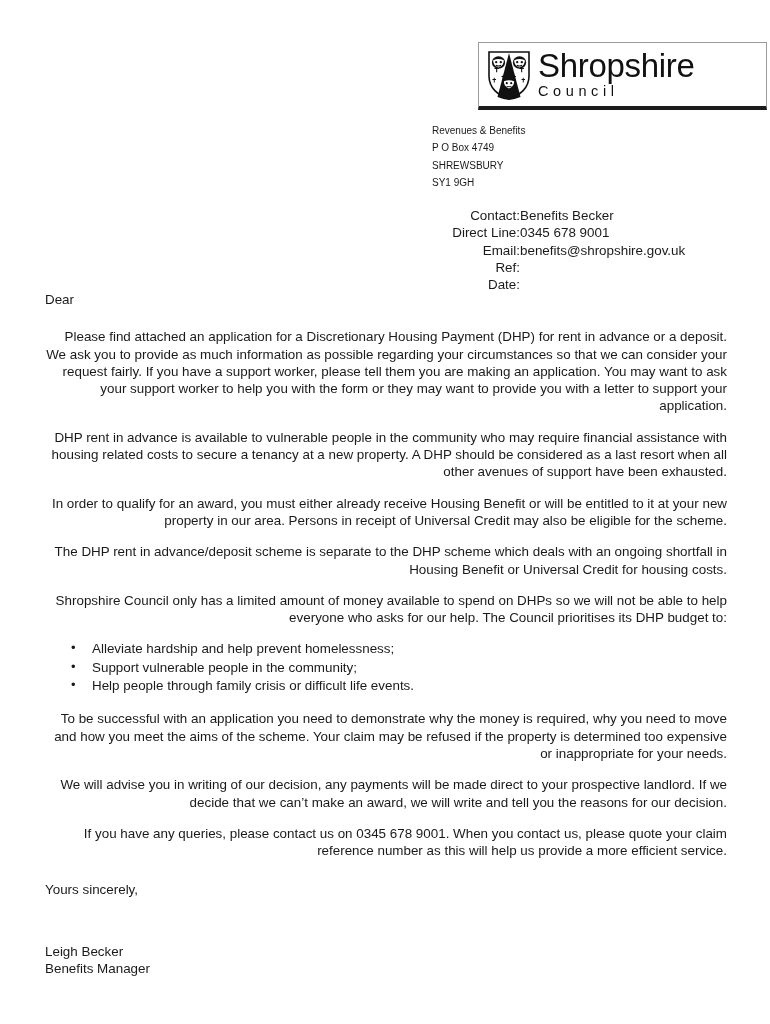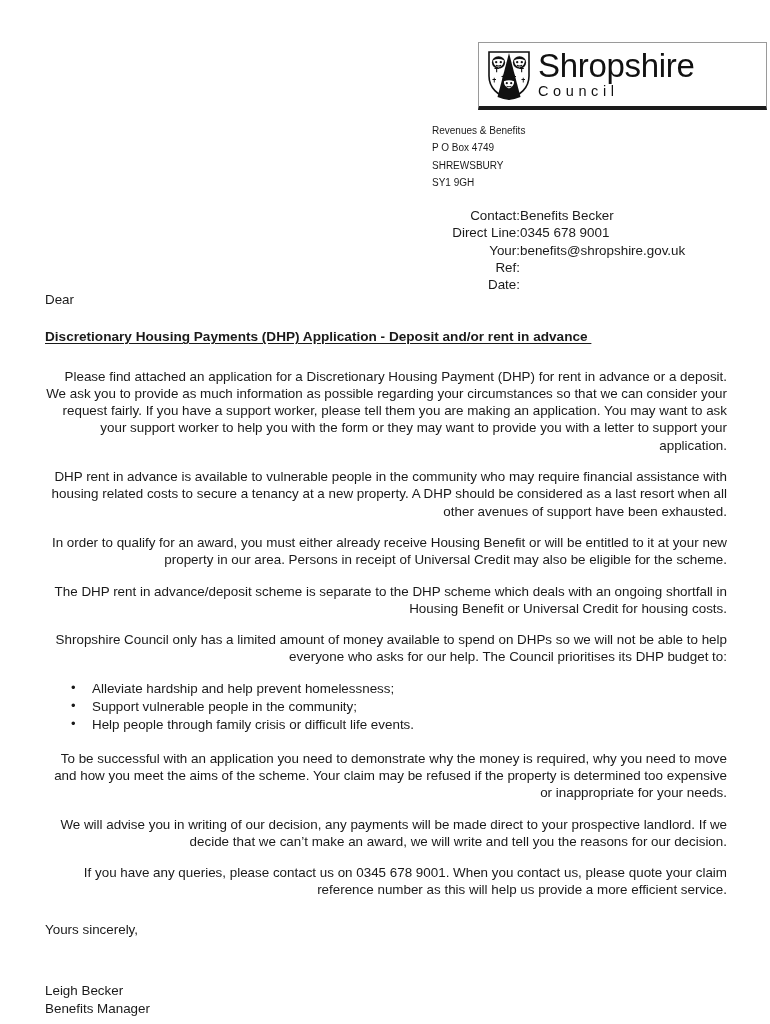--- a/index.html
+++ b/index.html
@@ -204,38 +204,37 @@
   <div class="contact-block">
     <div class="contact-row">
       <span class="contact-label">Contact:</span>
       <span class="contact-value">Benefits Becker</span>
     </div>
     <div class="contact-row">
       <span class="contact-label">Direct Line:</span>
       <span class="contact-value">0345 678 9001</span>
     </div>
     <div class="contact-row">
-      <span class="contact-label">Your:</span>
+      <span class="contact-label">Email:</span>
       <span class="contact-value">benefits@shropshire.gov.uk</span>
     </div>
     <div class="contact-row">
       <span class="contact-label">Ref:</span>
       <span class="contact-value"></span>
     </div>
     <div class="contact-row">
       <span class="contact-label">Date:</span>
       <span class="contact-value"></span>
     </div>
   </div>
 
   <div class="body-area">
 
     <div class="salutation">Dear</div>
 
-    <div class="doc-title">Discretionary Housing Payments (DHP) Application - Deposit and/or rent in advance </div>
 
     <p class="para">Please find attached an application for a Discretionary Housing Payment (DHP) for rent in advance or a deposit.  We ask you to provide as much information as possible regarding your circumstances so that we can consider your request fairly.  If you have a support worker, please tell them you are making an application.  You may want to ask your support worker to help you with the form or they may want to provide you with a letter to support your application.</p>
     <p class="para">DHP rent in advance is available to vulnerable people in the community who may require financial assistance with housing related costs to secure a tenancy at a new property.  A DHP should be considered as a last resort when all other avenues of support have been exhausted.</p>
     <p class="para">In order to qualify for an award, you must either already receive Housing Benefit or will be entitled to it at your new property in our area.  Persons in receipt of Universal Credit may also be eligible for the scheme.</p>
     <p class="para">The DHP rent in advance/deposit scheme is separate to the DHP scheme which deals with an ongoing shortfall in Housing Benefit or Universal Credit for housing costs.</p>
     <p class="para">Shropshire Council only has a limited amount of money available to spend on DHPs so we will not be able to help everyone who asks for our help.  The Council prioritises its DHP budget to:</p>
 
     <ul class="bullets">
       <li>
         <span class="bullet-dot">•</span>

